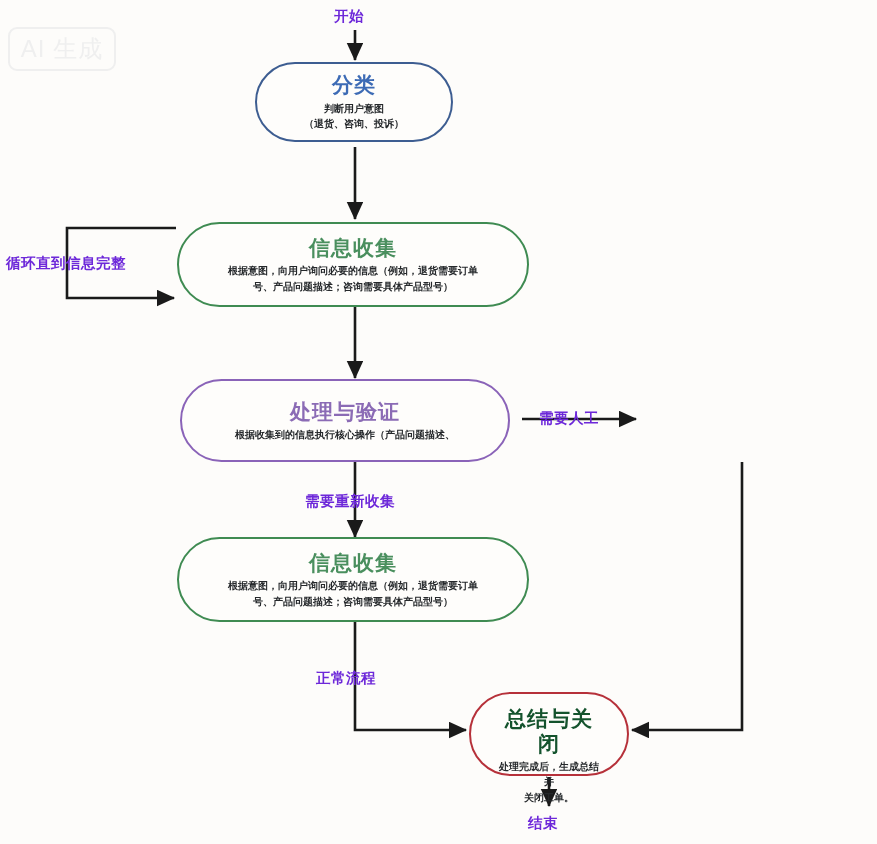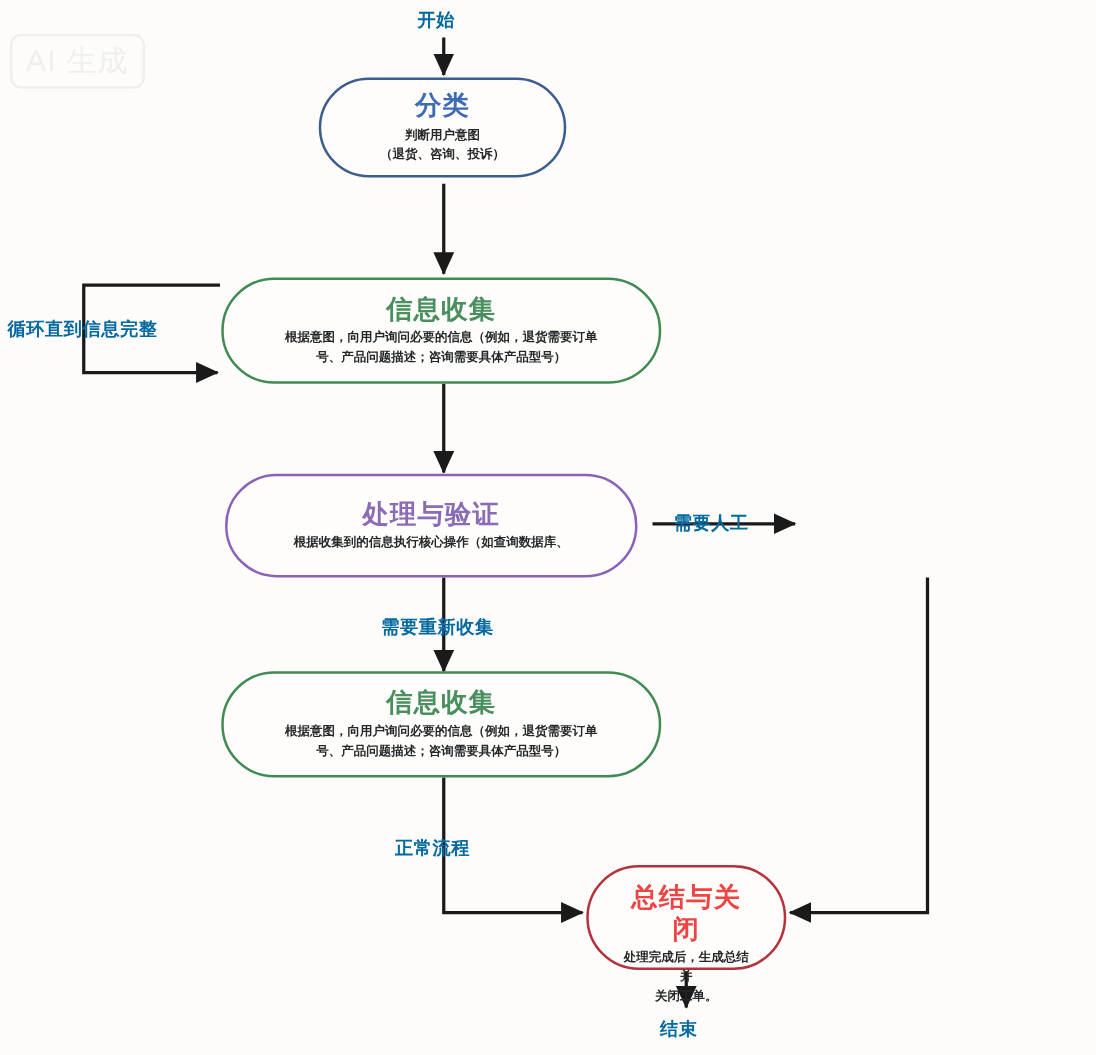--- a/index.html
+++ b/index.html
@@ -72,28 +72,28 @@
 
   .node.blue   { border: 2.6px solid #3d5d91; }
   .node.blue   .title { color: #3d6bb5; }
   .node.green  { border: 2.6px solid #3f8b52; }
   .node.green  .title { color: #4a8f5e; }
   .node.purple { border: 2.6px solid #8a63b8; }
   .node.purple .title { color: #8b6bb5; }
   .node.gold   { border: 2.6px solid #cdab3f; }
   .node.gold   .title { color: #c9a84c; }
   .node.red    { border: 2.6px solid #b6313a; }
-  .node.red    .title { color: #ef4444; margin-top: 43px; }
+  .node.red    .title { color: #14532d; margin-top: 43px; }
 
   
   .label {
     position: absolute;
     font-size: 14.5px;
     font-weight: bold;
-    color: #0369a1;
+    color: #6d28d9;
     white-space: nowrap;
     letter-spacing: 0.5px;
   }
 </style>
 </head>
 <body>
 
 <div id="canvas">
 
   <div class="watermark">AI 生成</div>
@@ -150,21 +150,21 @@
     <div class="title">信息收集</div>
     <div class="desc">
       <div>根据意图，向用户询问必要的信息（例如，退货需要订单</div>
       <div>号、产品问题描述；咨询需要具体产品型号）</div>
     </div>
   </div>
 
   <div class="node purple" style="left:180px; top:379px; width:330px; height:83px;">
     <div class="title">处理与验证</div>
     <div class="desc">
-      <div>根据收集到的信息执行核心操作（如查询数据库、</div>
+      <div>根据收集到的信息执行核心操作（产品问题描述、</div>
     </div>
   </div>
 
 
   <div class="node green" style="left:177px; top:537px; width:352px; height:85px;">
     <div class="title">信息收集</div>
     <div class="desc">
       <div>根据意图，向用户询问必要的信息（例如，退货需要订单</div>
       <div>号、产品问题描述；咨询需要具体产品型号）</div>
     </div>

